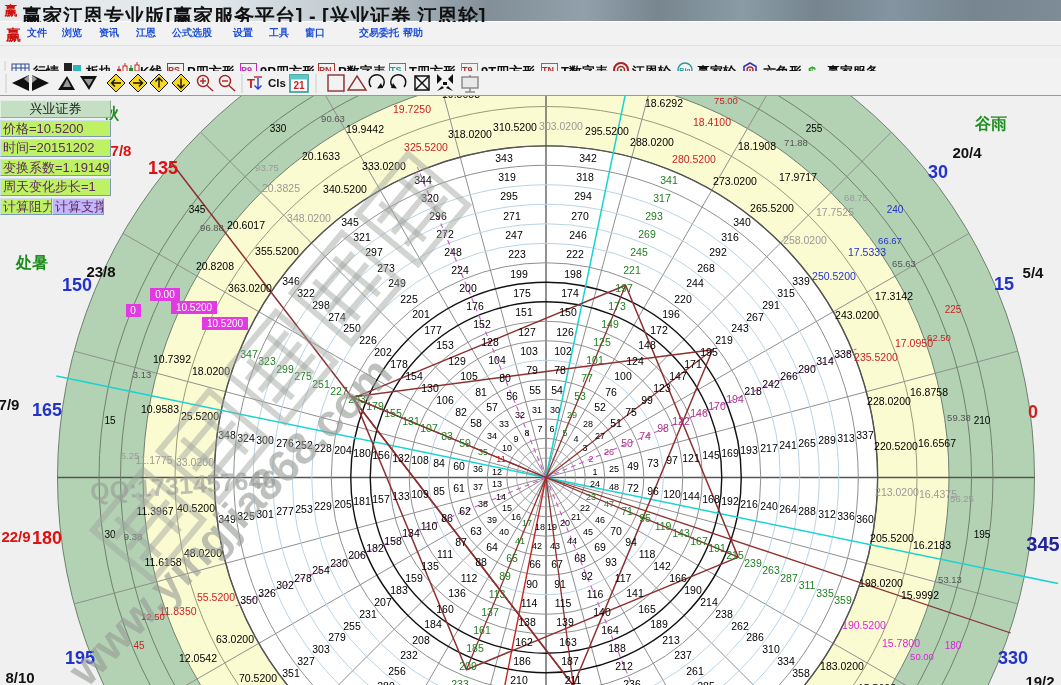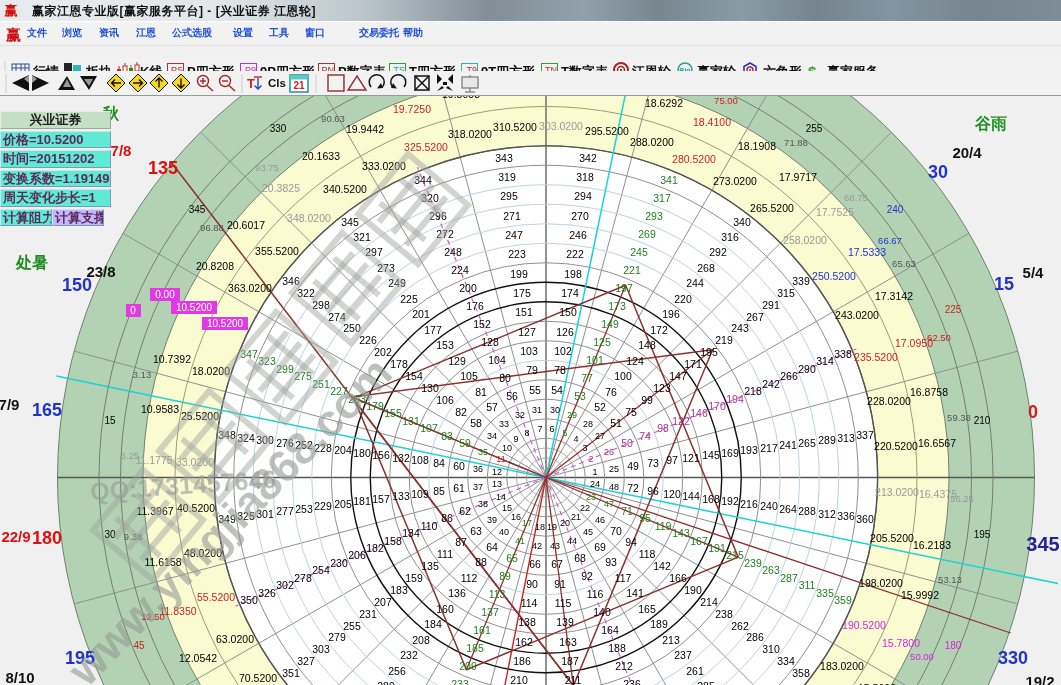--- a/index.html
+++ b/index.html
@@ -1,26 +1,26 @@
 <!DOCTYPE html>
 <html><head><meta charset="utf-8"><style>
 *{margin:0;padding:0;box-sizing:border-box}
 body{width:1061px;height:685px;overflow:hidden;font-family:"Liberation Sans",sans-serif;position:relative;background:#f0f0f0}
 #titlebar{position:absolute;left:0;top:0;width:1061px;height:22px;background:linear-gradient(90deg,#e7ebee 0%,#e2e7ea 20%,#bcc6cc 34%,#828f99 46%,#91a0aa 55%,#77868f 62%,#8b9ba5 70%,#75848e 77%,#8494a0 84%,#76858f 92%,#7d8c96 100%);border-bottom:1px solid #fff}
-#titlebar .txt{position:absolute;left:32px;top:3px;font-size:12px;letter-spacing:0.5px;font-weight:bold;color:#111;white-space:nowrap}
+#titlebar .txt{position:absolute;left:22px;top:3px;font-size:20px;letter-spacing:0.5px;font-weight:bold;color:#111;white-space:nowrap}
 #menubar{position:absolute;left:0;top:22px;width:1061px;height:24px;background:#f2f2f2;border-bottom:1px solid #e0e0e0}
 #menubar span{position:absolute;top:4px;font-size:10px;font-weight:bold;color:#1d4ed8}
 #tb1{position:absolute;left:0;top:58px;width:1061px;height:25px;background:#f2f2f2}
 #tb2{position:absolute;left:0;top:71px;width:1061px;height:25px;background:#f2f2f2;border-bottom:1px solid #999}
 .ti{position:absolute;font-size:13px;font-weight:bold;color:#111;top:5px;white-space:nowrap}
-.bx{position:absolute;top:5px;width:17px;height:14px;border:1px solid;font-size:9px;font-weight:normal;text-align:right;line-height:12px}
+.bx{position:absolute;top:5px;width:17px;height:14px;border:1px solid;font-size:9px;font-weight:bold;text-align:left;line-height:12px}
 #chart{position:absolute;left:0;top:96px;width:1061px;height:589px}
 .wm{position:absolute;color:rgba(150,155,150,.62);font-weight:bold;white-space:nowrap;z-index:5}
-#panel{position:absolute;left:0;top:15px;width:111px;z-index:6;font-weight:bold}
-#panel div{margin-bottom:2px;padding:0 2px;font-size:13px;line-height:15.5px;color:#5b2c5b;background:#5eead4;border:1px solid #cfe0ef;border-right-color:#7a9ab8;border-bottom-color:#7a9ab8;white-space:nowrap;overflow:hidden}
+#panel{position:absolute;left:0;top:4px;width:111px;z-index:6;font-weight:normal}
+#panel div{margin-bottom:2px;padding:0 2px;font-size:13px;line-height:15.5px;color:#5b2c5b;background:#bef264;border:1px solid #cfe0ef;border-right-color:#7a9ab8;border-bottom-color:#7a9ab8;white-space:nowrap;overflow:hidden}
 #panel .hd{background:#c5dfc5;color:#222;text-align:center;border-color:#e2efe2 #93ad93 #93ad93 #e2efe2}
 </style></head><body>
 <div id="titlebar">
     <svg width="17" height="17" style="position:absolute;left:3px;top:2px">
       <rect x="0" y="0" width="17" height="17" fill="#e8e8e8"></rect>
       <text x="8" y="13" font-size="13" font-weight="bold" fill="#cc1111" text-anchor="middle">赢</text>
     </svg>
     <span class="txt">赢家江恩专业版[赢家服务平台] - [兴业证券 江恩轮]</span>
   </div>
 <div id="menubar">

